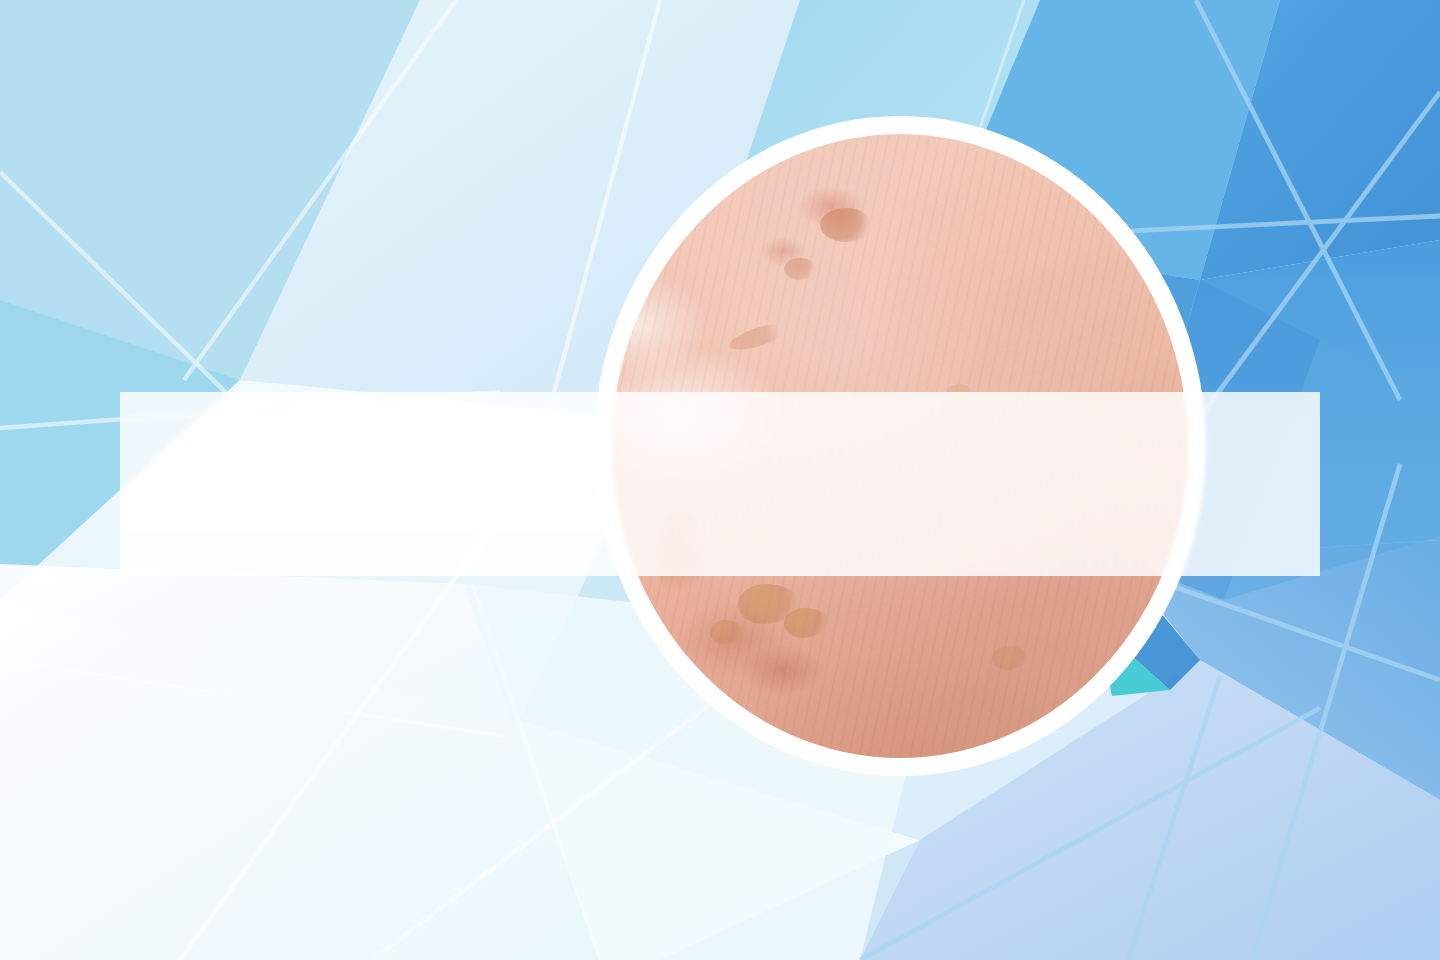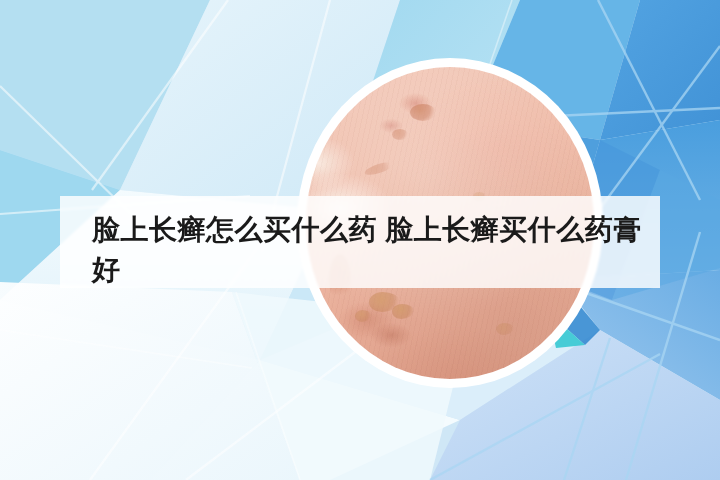--- a/index.html
+++ b/index.html
@@ -227,15 +227,14 @@
       <div class="flake" style="left:17%;top:78%;width:16px;height:12px;opacity:.75;"></div>
       <div class="flake" style="left:58%;top:40%;width:13px;height:9px;opacity:.5;"></div>
       <div class="flake" style="left:66%;top:82%;width:18px;height:12px;opacity:.55;"></div>
       <div class="lesion" style="left:8%;top:60%;width:22px;height:46px;opacity:.45;border-radius:50% 50% 50% 50%/60% 60% 40% 40%;"></div>
 
       <div id="photo-shade"></div>
     </div>
   </div>
 
   <div id="caption-band"></div>
-  <p id="caption-text">脸上长癣怎么买什么药 脸上长癣买什么药膏好</p>
 
 </div>
 
 </body></html>

